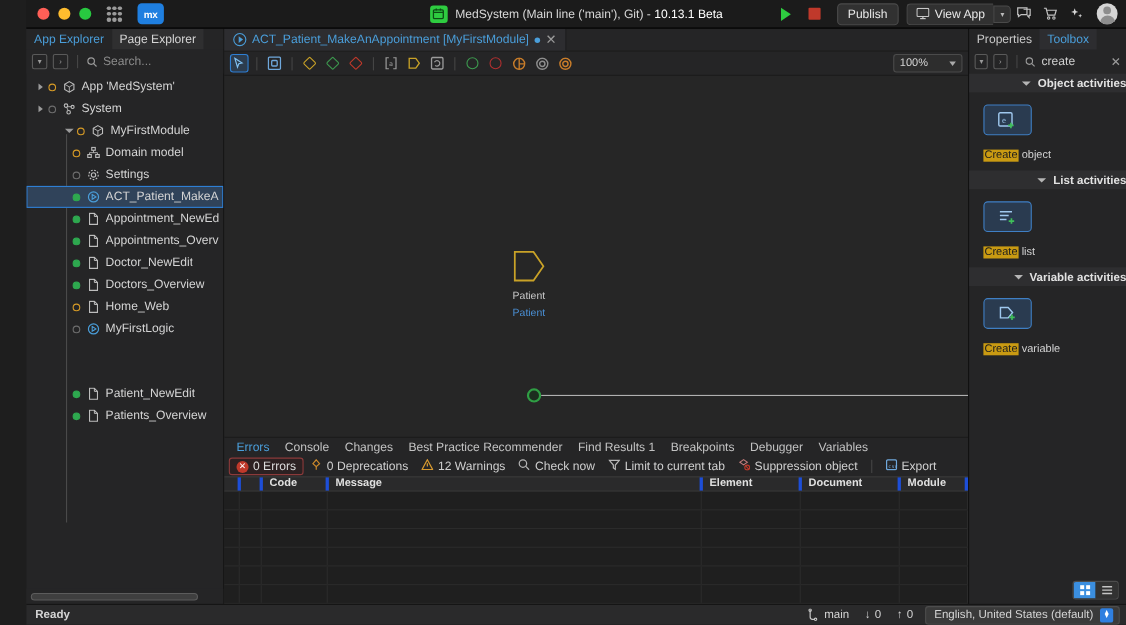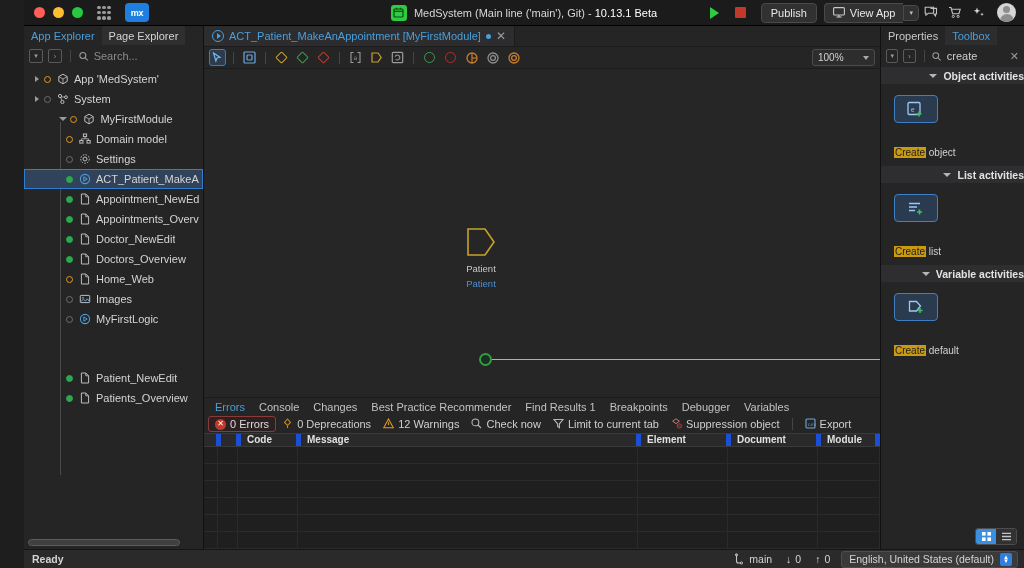--- a/index.html
+++ b/index.html
@@ -120,58 +120,58 @@
   .diamond { width: 9px; height: 9px; transform: rotate(45deg); border: 1.6px solid; border-radius: 1.5px; }
   .circ { width: 11px; height: 11px; border-radius: 50%; border: 1.6px solid; }
   .zoom-select { margin-left: auto; background: #2d2d2d; border: 1px solid #4b4b4b; border-radius: 3px;
      width: 63px; height: 17px; display: flex; align-items: center; justify-content: space-between;
      padding: 0 5px; font-size: 10px; color: #d4d4d4; }
   .zc { width:0;height:0;border-left:3.5px solid transparent;border-right:3.5px solid transparent;border-top:4px solid #aaa; }
 
   .canvas { flex: 1; background: #262626; position: relative; overflow: hidden; }
   .param-node { position: absolute; }
   .param-shape { width: 30px; height: 30px; }
-  .param-label { font-size: 9.5px; color: #c9c9c9; text-align: center; margin-top: 4px; }
+  .param-label { font-size: 9.5px; color: #c9c9c9; text-align: left; margin-top: 4px; }
   .param-label.link { color: #4a8fd4; }
   .flow-line { position: absolute; height: 1px; background: #b0b0b0; }
   .flow-start { position: absolute; width: 13px; height: 13px; border-radius: 50%;
      border: 2px solid #2f9e44; background: #1c2e1f; }
 
   
   .dock { height: 152px; background: #252526; border-top: 1px solid #1b1b1b; display:flex; flex-direction:column; flex:none; }
   .dock-tabs { height: 18px; display: flex; align-items: center; gap: 0; padding-left: 4px; }
   .dtab { padding: 0 7px; font-size: 11px; color: #c2c2c2; height: 18px; display:flex; align-items:center; }
   .dtab.active { color: #4a9eda; }
   .dock-toolbar { height: 19px; display: flex; align-items: center; gap: 0px; padding-left: 4px; font-size: 11px; }
   .dti { display: flex; align-items: center; gap: 4px; padding: 1px 6px; color: #cfcfcf; }
   .dti.err { border: 1px solid #8b3a3a; border-radius: 3px; color: #dcdcdc; background: #2c2122; }
   .badge-circle { width: 11px; height: 11px; border-radius: 50%; background: #c0392b;
      display:flex;align-items:center;justify-content:center;color:#fff;font-size:8px;line-height:1;flex:none;}
   .dsep { width: 1px; height: 12px; background: #454545; margin: 0 6px; }
   .grid-head { height: 16px; display: flex; background: #2a2a2b; border-top: 1px solid #3a3a3a; border-bottom: 1px solid #3a3a3a;
      font-size: 10px; color: #e0e0e0; font-weight: bold; }
-  .gh { display: flex; align-items: center; padding: 0 6px; border-right: 5px solid #1d4ed8; }
+  .gh { display: flex; align-items: center; padding: 0 6px; border-right: 3px solid #1d4ed8; }
   .grid-body { flex: 1; display: flex; flex-direction: column; background: #1f1f1f; }
   .grow { height: 17px; display: flex; border-bottom: 1px solid #2b2b2b; }
   .gc { border-right: 1px solid #2b2b2b; }
 
   
   .right-panel { width: 144px; background: #252526; border-left: 1px solid #111; display:flex; flex-direction:column; flex:none; }
   .rp-tabs { height: 19px; display: flex; align-items: stretch; }
   .rtab { padding: 0 7px; display:flex; align-items:center; font-size: 11px; color: #c8c8c8; }
   .rtab.active { color: #4a9eda; background: #2d2d30; }
   .rp-search { height: 22px; display: flex; align-items: center; gap: 5px; padding: 0 5px; }
   .rp-search .clear { color: #9b9b9b; font-size: 11px; margin-left: auto; }
   .section-head { height: 17px; display: flex; align-items: center; gap: 6px; padding-left: 7px;
      background: #2e2e30; font-size: 10.5px; font-weight: bold; color: #e2e2e2; justify-content: flex-end; }
   .sec-chev { width:0;height:0;border-left:4px solid transparent;border-right:4px solid transparent;border-top:4.5px solid #b5b5b5; }
   .tool-item { padding: 11px 0 8px 13px; }
   .tool-tile { width: 44px; height: 28px; border: 1.5px solid #3f7fc4; border-radius: 4px;
      background: #2a3b50; display: flex; align-items: center; justify-content: center; position: relative; }
-  .tool-label { margin-top: 24px; font-size: 10px; color: #d2d2d2; }
+  .tool-label { margin-top: 13px; font-size: 10px; color: #d2d2d2; }
   .hl { background: #c99a12; color: #1d1d1d; padding: 0 1px; }
   .rp-footer { margin-top: auto; height: 26px; display: flex; align-items: center; justify-content: flex-end; padding-right: 7px; }
   .viewtog { display: flex; border: 1px solid #4d4d4d; border-radius: 3px; overflow: hidden; }
   .vt { width: 20px; height: 15px; display:flex; align-items:center; justify-content:center; background:#323232; }
   .vt.on { background: #3b8fe0; }
 
   
   .statusbar { height: 19px; background: #2a2a2b; border-top: 1px solid #151515; display: flex;
      align-items: center; font-size: 10.5px; color: #d4d4d4; flex: none; }
   .sb-left { padding-left: 8px; font-weight: bold; }
@@ -408,31 +408,20 @@
                 <path d="M2.4 1h4.4l2.8 2.8V11H2.4z" fill="none" stroke="#bdbdbd" stroke-width="1"></path>
                 <path d="M6.8 1v2.8h2.8" fill="none" stroke="#bdbdbd" stroke-width="0.9"></path>
               </svg>
             </span>
           <span class="tlabel">Home_Web</span>
         </div>
         <div class="tnode" style="padding-left:42px;">
           <span class="sdot"></span>
           <span class="ticon">
               <svg width="12" height="12" viewBox="0 0 12 12">
-                <rect x="1.3" y="2.4" width="9.4" height="7.2" rx="0.8" fill="none" stroke="#bdbdbd" stroke-width="1"></rect>
-                <circle cx="4" cy="4.8" r="0.9" fill="#6fa8dc"></circle>
-                <path d="M1.6 8.8l2.8-2.6 2 1.8 2-2.2 2.2 3" fill="none" stroke="#6fa8dc" stroke-width="1"></path>
-              </svg>
-            </span>
-          <span class="tlabel">Images</span>
-        </div>
-        <div class="tnode" style="padding-left:42px;">
-          <span class="sdot"></span>
-          <span class="ticon">
-              <svg width="12" height="12" viewBox="0 0 12 12">
                 <circle cx="6" cy="6" r="4.6" fill="none" stroke="#4a9eda" stroke-width="1.1"></circle>
                 <path d="M4.8 3.8L8.2 6 4.8 8.2z" fill="none" stroke="#4a9eda" stroke-width="1"></path>
               </svg>
             </span>
           <span class="tlabel">MyFirstLogic</span>
         </div>
         <div class="tnode" style="padding-left:42px;margin-top:39px;">
           <span class="sdot green filled"></span>
           <span class="ticon">
               <svg width="12" height="12" viewBox="0 0 12 12">
@@ -751,21 +740,21 @@
         <span class="sec-chev"></span>
         <span>Variable activities</span>
       </div>
       <div class="tool-item">
         <div class="tool-tile">
           <svg width="24" height="18" viewBox="0 0 24 18">
               <path d="M5.5 3.5h7l4 4.5-4 5h-7z" fill="none" stroke="#9fc8ee" stroke-width="1.3"></path>
               <path d="M16 10v5M13.5 12.5h5" stroke="#3fbf5a" stroke-width="1.5"></path>
             </svg>
         </div>
-        <div class="tool-label"><span class="hl">Create</span><span> default</span></div>
+        <div class="tool-label"><span class="hl">Create</span><span> variable</span></div>
       </div>
 
       <div class="rp-footer">
         <div class="viewtog">
           <span class="vt on">
             <svg width="11" height="11" viewBox="0 0 11 11">
                 <rect x="1" y="1" width="3.6" height="3.6" fill="#fff"></rect>
                 <rect x="6.4" y="1" width="3.6" height="3.6" fill="#fff"></rect>
                 <rect x="1" y="6.4" width="3.6" height="3.6" fill="#fff"></rect>
                 <rect x="6.4" y="6.4" width="3.6" height="3.6" fill="#fff"></rect>

